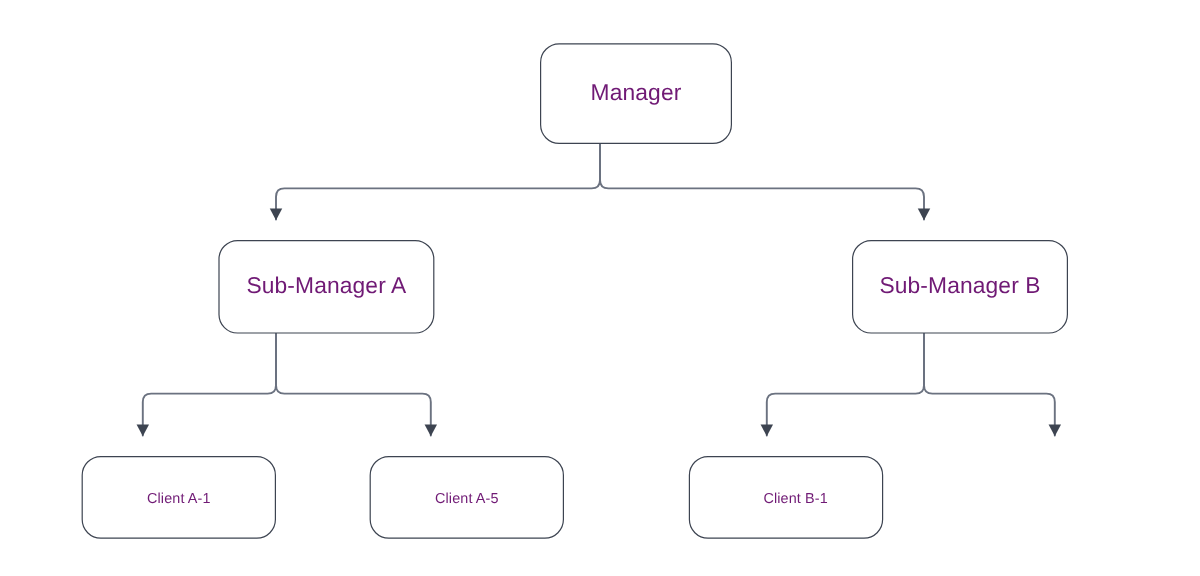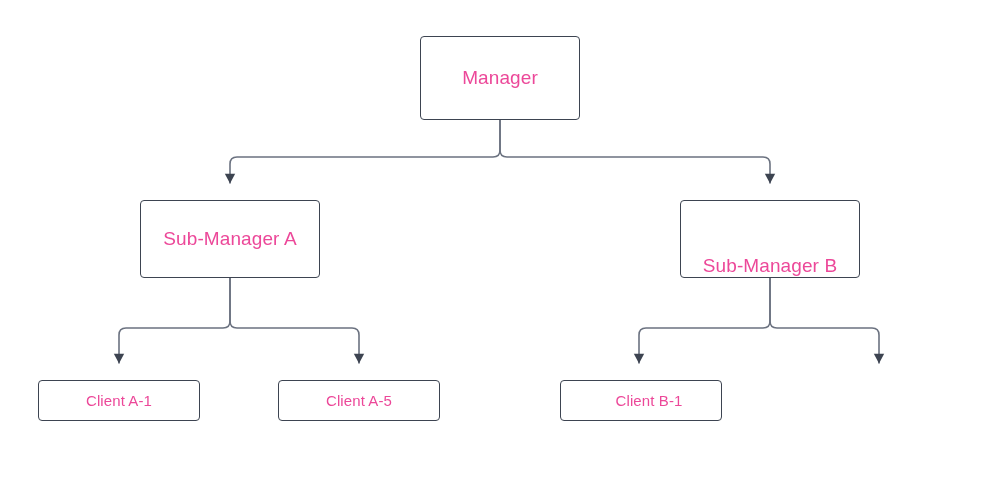--- a/index.html
+++ b/index.html
@@ -1,31 +1,31 @@
 <!DOCTYPE html>
 <html><head>
 <meta charset="utf-8">
 <style>
   html,body{margin:0;padding:0;}
   body{width:1000px;height:480px;background:#ffffff;
        font-family:"Liberation Sans",sans-serif;overflow:hidden;}
   #canvas{position:relative;width:1000px;height:480px;background:#ffffff;}
   #edges{position:absolute;inset:0;width:1000px;height:480px;}
   .node{position:absolute;box-sizing:border-box;background:#ffffff;
-        border:1.6px solid #3d4451;border-radius:4px;
+        border:1.6px solid #3d4451;border-radius:16px;
         display:flex;align-items:center;justify-content:center;
-        color:#ec4899;letter-spacing:.1px;}
+        color:#701a75;letter-spacing:.1px;margin-left:30px;}
   .n-manager{left:420px;top:36px;width:160px;height:84px;font-size:19px;}
   .n-sub{top:200px;width:180px;height:78px;font-size:19px;}
-  .n-subA{left:140px;}
-  .n-subB{left:680px;align-items:flex-end;}
-  .n-client{top:380px;width:162px;height:41px;font-size:15px;}
+  .n-subA{left:152px;}
+  .n-subB{left:680px;}
+  .n-client{top:380px;width:162px;height:69px;font-size:12px;}
   .n-cA1{left:38px;}
   .n-cA2{left:278px;}
-  .n-cB1{left:560px;padding-left:16px;}
+  .n-cB1{left:544px;padding-left:16px;}
   .n-cB2{left:798px;}
   .node span{pointer-events:none;}
 </style>
 </head>
 <body>
 
 <div id="canvas">
 
   <svg id="edges" viewBox="0 0 1000 480" xmlns="http://www.w3.org/2000/svg">
     <defs>

